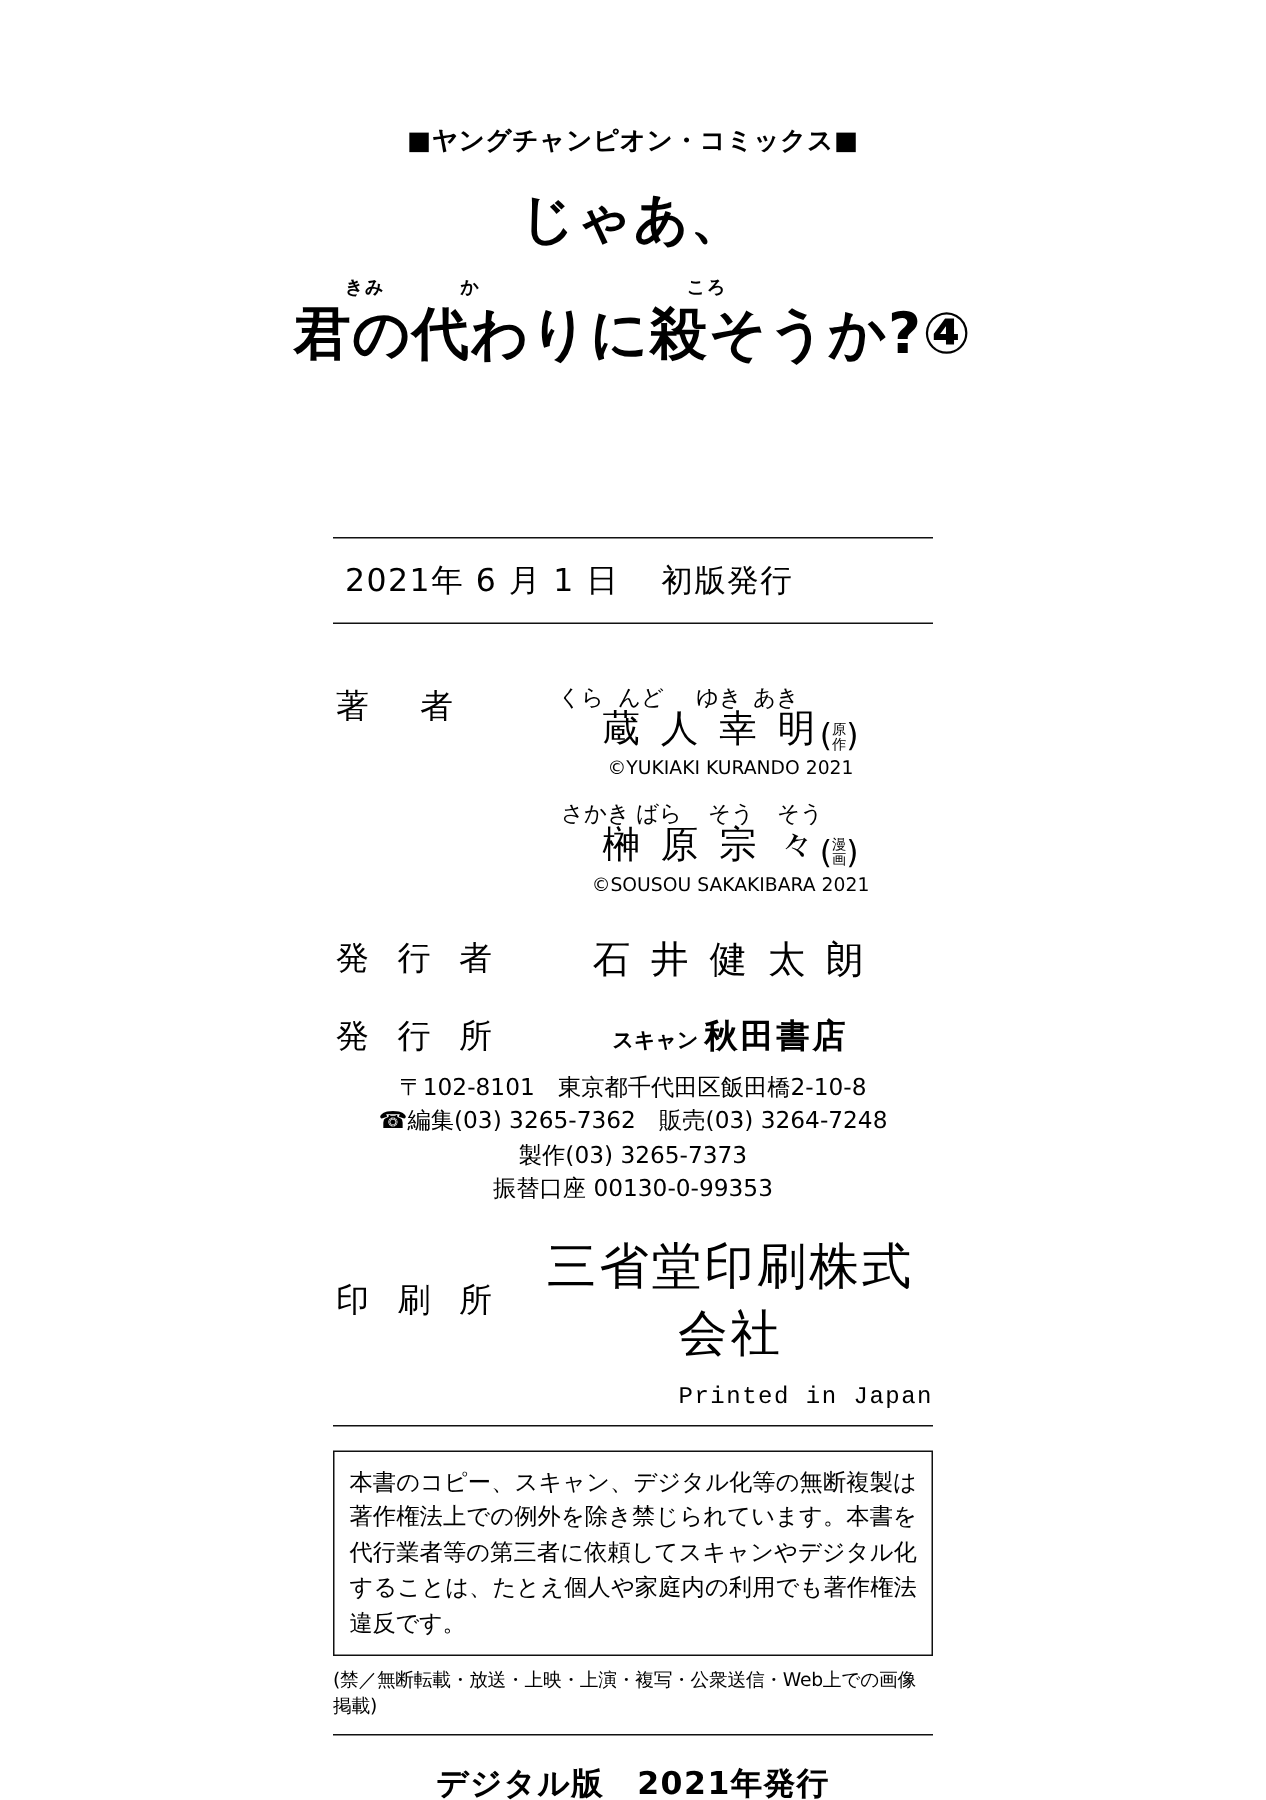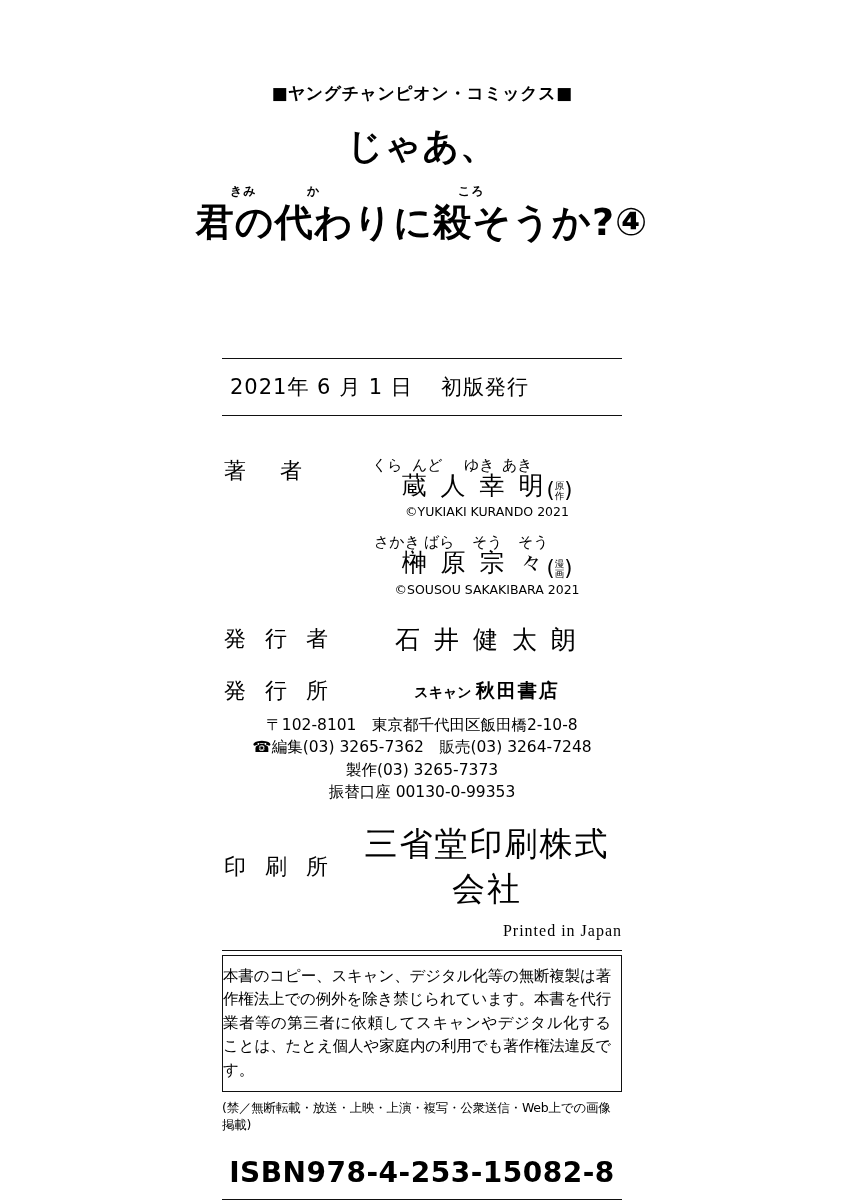--- a/index.html
+++ b/index.html
@@ -155,54 +155,54 @@
     top: 0;
   }
   .publisher-corp {
     font-family: "DejaVu Sans", "Liberation Sans", sans-serif;
     font-size: 14px;
     font-weight: bold;
     letter-spacing: 0;
   }
   .publisher-name {
     font-family: "DejaVu Sans", "Liberation Sans", sans-serif;
-    font-size: 19px;
+    font-size: 22px;
     font-weight: bold;
     letter-spacing: 2px;
   }
   .address-block {
     margin-top: 8px;
     text-align: center;
     font-family: "DejaVu Sans", "Liberation Sans", sans-serif;
     font-size: 15.5px;
     line-height: 1.45;
     letter-spacing: 0;
   }
   .printer-name {
     font-family: "DejaVu Sans", "Liberation Sans", sans-serif;
     font-size: 33px;
     letter-spacing: 2px;
   }
   .printed-in {
     width: 400px;
     margin: 10px auto 0;
     text-align: right;
-    font-family: Liberation Serif, serif;
+    font-family: Liberation Mono, monospace;
     font-size: 16px;
     letter-spacing: 1px;
     padding-bottom: 10px;
   }
 
   
   .notice-box {
     width: 400px;
-    margin: 4px auto 0;
+    margin: 16px auto 0;
     border: 1.3px solid #111;
     box-sizing: border-box;
-    padding: 9px 10px 9px 0;
+    padding: 9px 10px 9px 10px;
     font-family: "DejaVu Sans", "Liberation Sans", sans-serif;
     font-size: 15.5px;
     line-height: 1.52;
     text-align: justify;
     letter-spacing: -0.2px;
   }
   .notice-sub {
     width: 400px;
     margin: 8px auto 0;
     font-family: "DejaVu Sans", "Liberation Sans", sans-serif;
@@ -334,21 +334,20 @@
   </div>
 
   <div class="printed-in">Printed in Japan</div>
 
   <hr class="rule thin">
 
   <div class="notice-box">本書のコピー、スキャン、デジタル化等の無断複製は著作権法上での例外を除き禁じられています。本書を代行業者等の第三者に依頼してスキャンやデジタル化することは、たとえ個人や家庭内の利用でも著作権法違反です。</div>
 
   <div class="notice-sub">(禁／無断転載・放送・上映・上演・複写・公衆送信・Web上での画像掲載)</div>
 
-  <div class="isbn">ISBN978-4-253-15082-8</div>
   <hr class="isbn-rule">
 
   <div class="digital">
     <div class="d1">デジタル版　2021年発行</div>
 
   </div>
 
 </div>
 
 </body></html>

